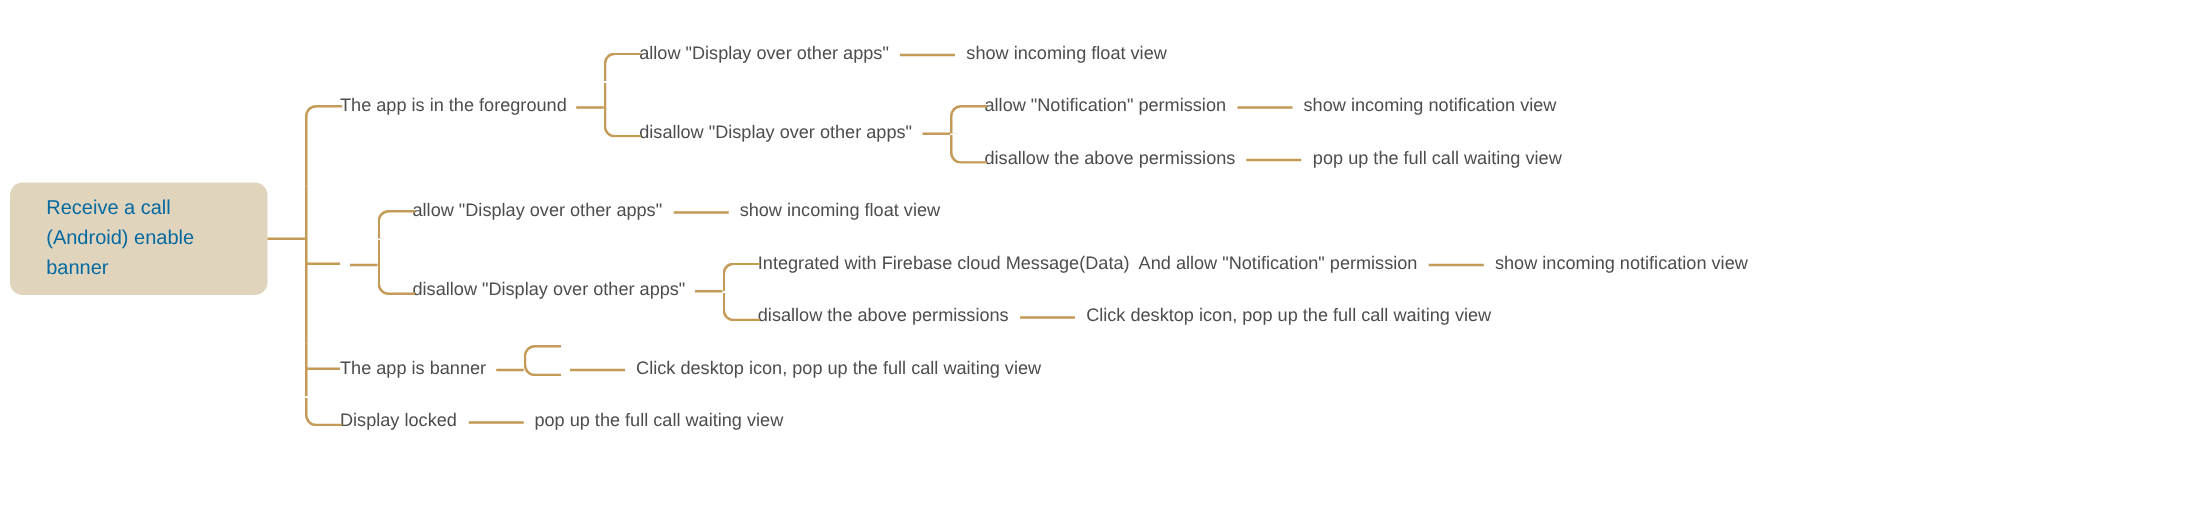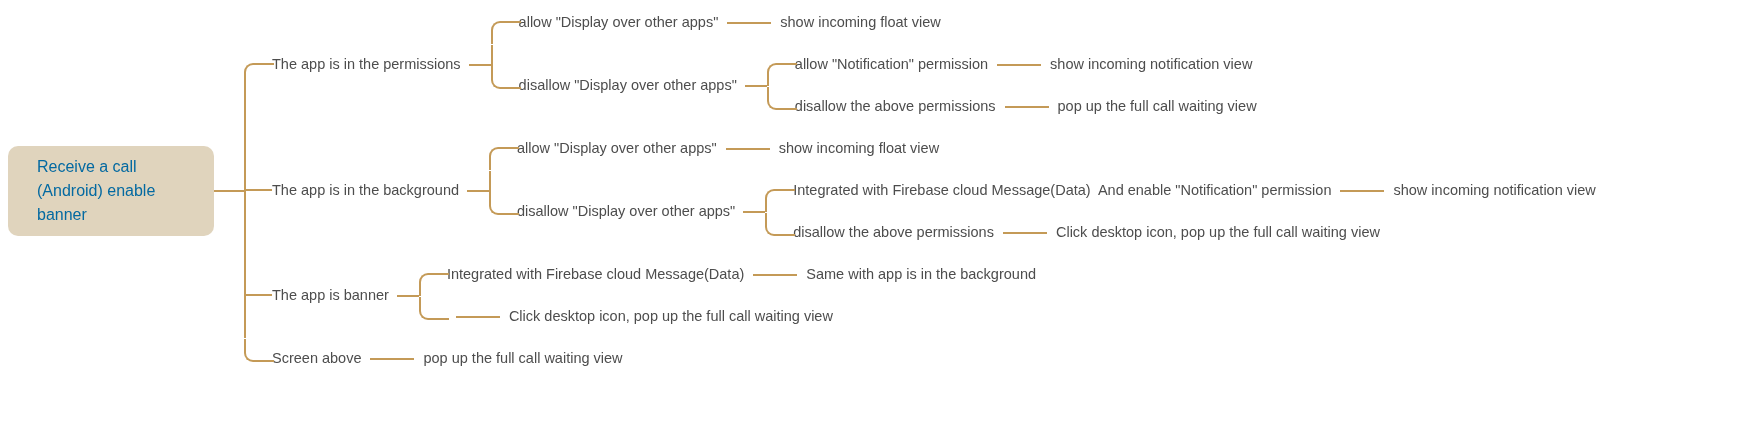--- a/index.html
+++ b/index.html
@@ -104,21 +104,21 @@
 <div class="canvas">
   <div class="node-row">
 
     <div class="root-box">Receive a call (Android) enable banner</div>
     <span class="hstub root-stub"></span>
 
     <ul class="children">
 
       <li class="child">
         <div class="node-row">
-          <span class="label">The app is in the permissions</span>
+          <span class="label">The app is in the foreground</span>
           <span class="hstub"></span>
           <ul class="children">
             <li class="child">
               <div class="node-row">
                 <span class="label">allow "Display over other apps"</span>
                 <span class="leafline"></span>
                 <span class="label">show incoming float view</span>
               </div>
             </li>
             <li class="child">
@@ -142,38 +142,37 @@
                   </li>
                 </ul>
               </div>
             </li>
           </ul>
         </div>
       </li>
 
       <li class="child">
         <div class="node-row">
-          <span class="label">The app is in the background</span>
           <span class="hstub"></span>
           <ul class="children">
             <li class="child">
               <div class="node-row">
                 <span class="label">allow "Display over other apps"</span>
                 <span class="leafline"></span>
                 <span class="label">show incoming float view</span>
               </div>
             </li>
             <li class="child">
               <div class="node-row">
                 <span class="label">disallow "Display over other apps"</span>
                 <span class="hstub"></span>
                 <ul class="children">
                   <li class="child">
                     <div class="node-row">
-                      <span class="label">Integrated with Firebase cloud Message(Data)  And enable "Notification" permission</span>
+                      <span class="label">Integrated with Firebase cloud Message(Data)  And allow "Notification" permission</span>
                       <span class="leafline"></span>
                       <span class="label">show incoming notification view</span>
                     </div>
                   </li>
                   <li class="child">
                     <div class="node-row">
                       <span class="label">disallow the above permissions</span>
                       <span class="leafline"></span>
                       <span class="label">Click desktop icon, pop up the full call waiting view</span>
                     </div>
@@ -185,38 +184,31 @@
         </div>
       </li>
 
       <li class="child">
         <div class="node-row">
           <span class="label">The app is banner</span>
           <span class="hstub"></span>
           <ul class="children">
             <li class="child">
               <div class="node-row">
-                <span class="label">Integrated with Firebase cloud Message(Data)</span>
-                <span class="leafline"></span>
-                <span class="label">Same with app is in the background</span>
-              </div>
-            </li>
-            <li class="child">
-              <div class="node-row">
                 <span class="leafline"></span>
                 <span class="label">Click desktop icon, pop up the full call waiting view</span>
               </div>
             </li>
           </ul>
         </div>
       </li>
 
       <li class="child">
         <div class="node-row">
-          <span class="label">Screen above</span>
+          <span class="label">Display locked</span>
           <span class="leafline"></span>
           <span class="label">pop up the full call waiting view</span>
         </div>
       </li>
 
     </ul>
   </div>
 </div>
 
 </body></html>

